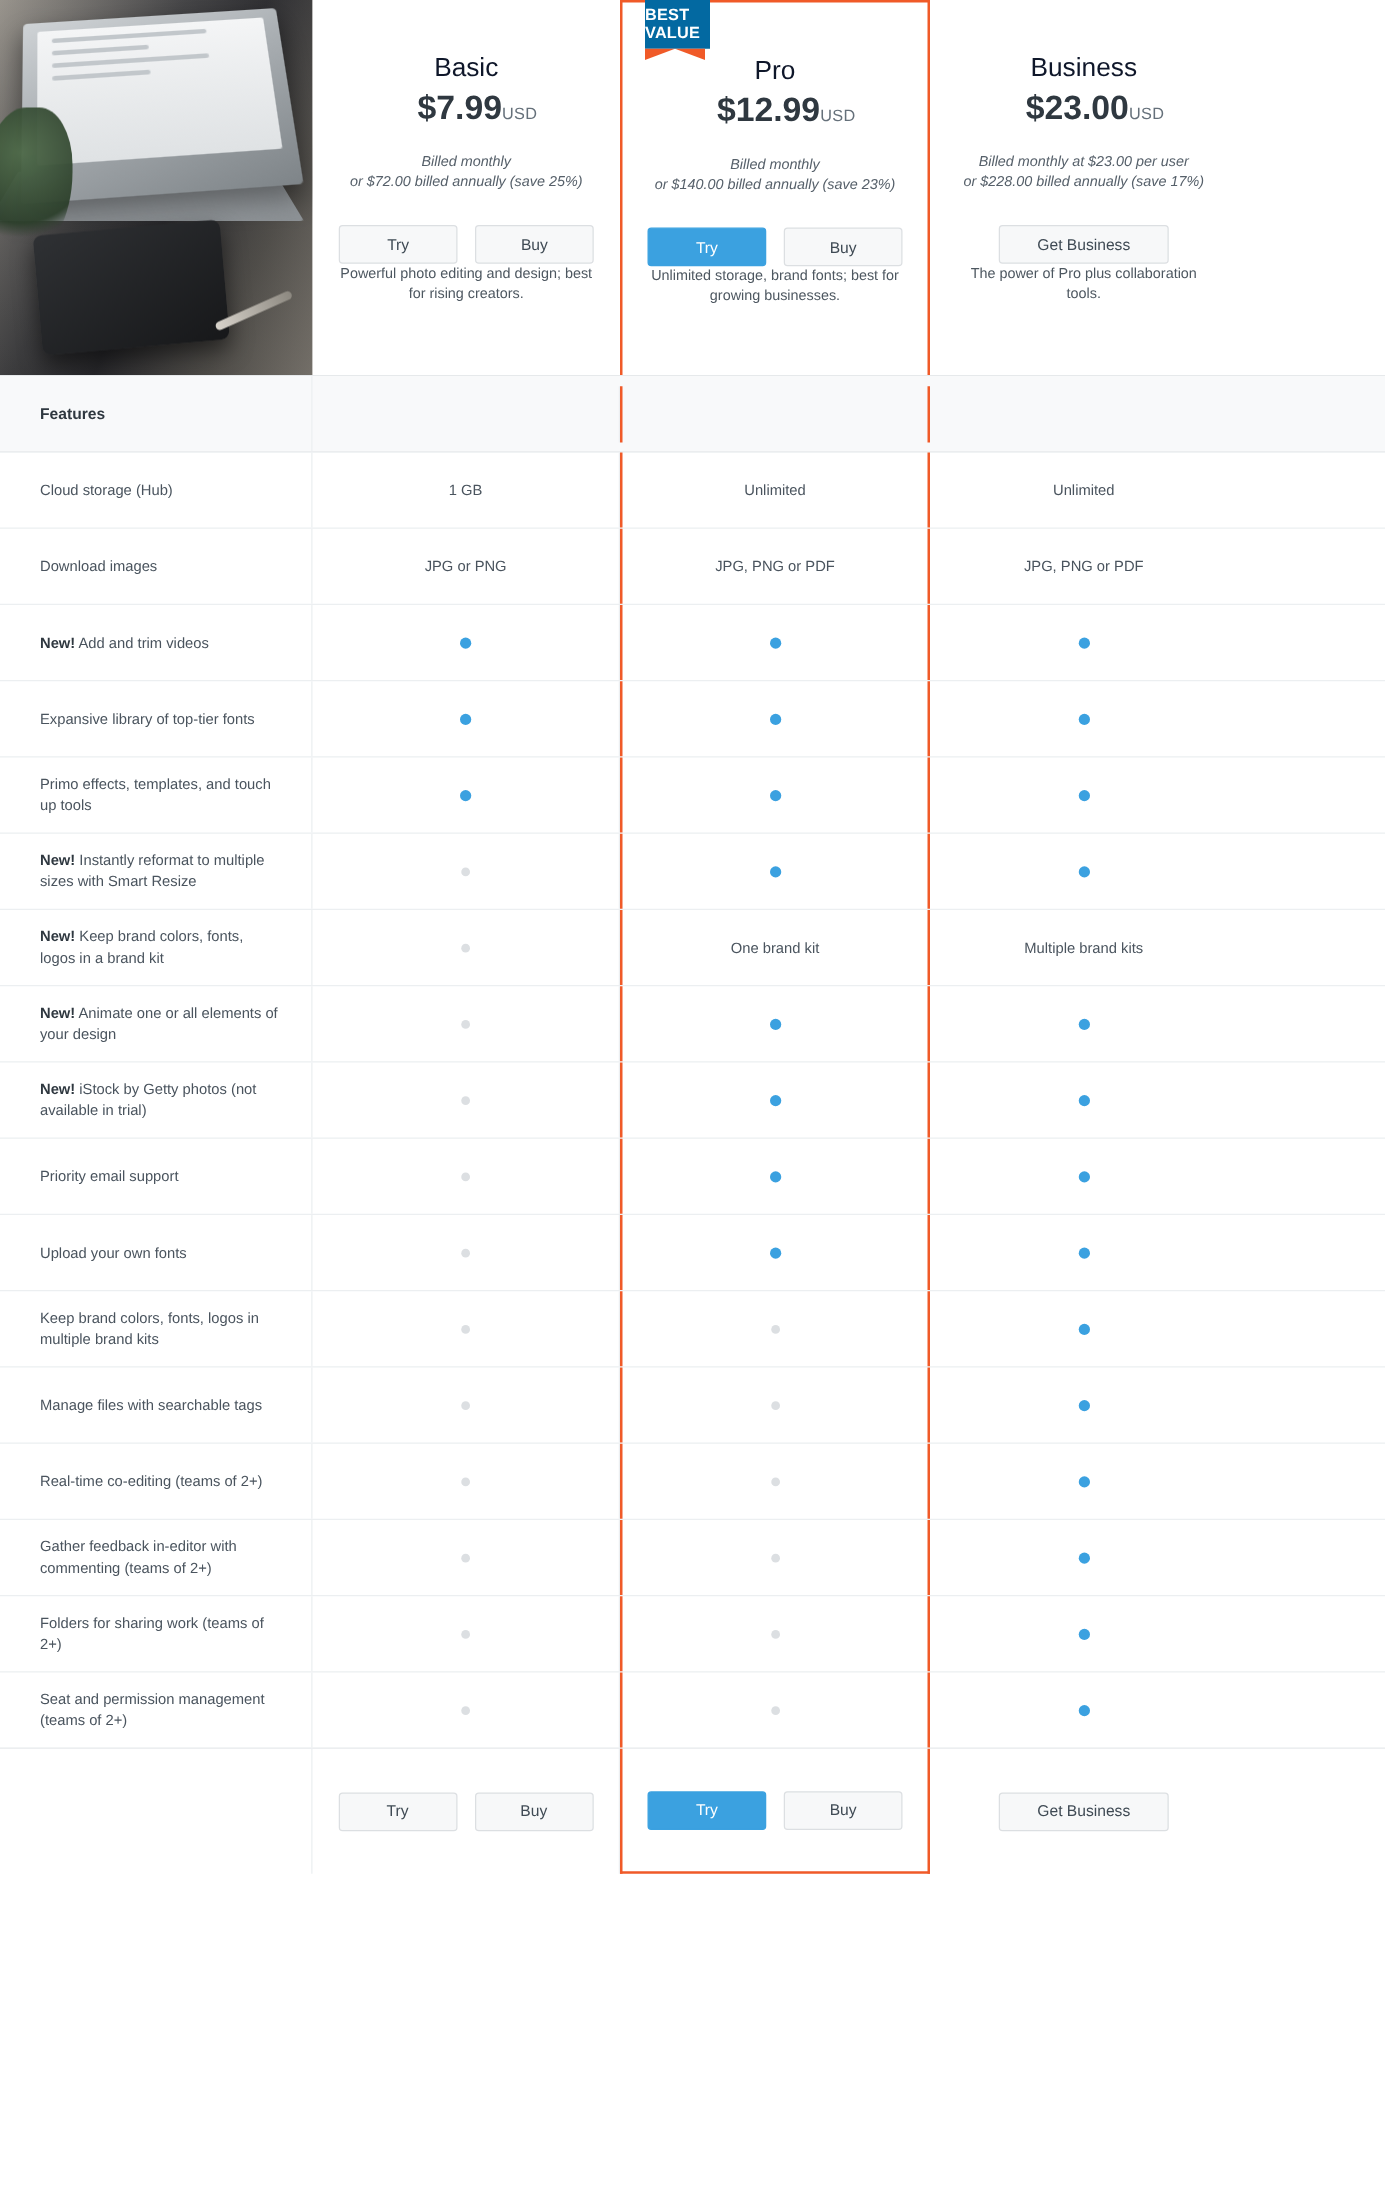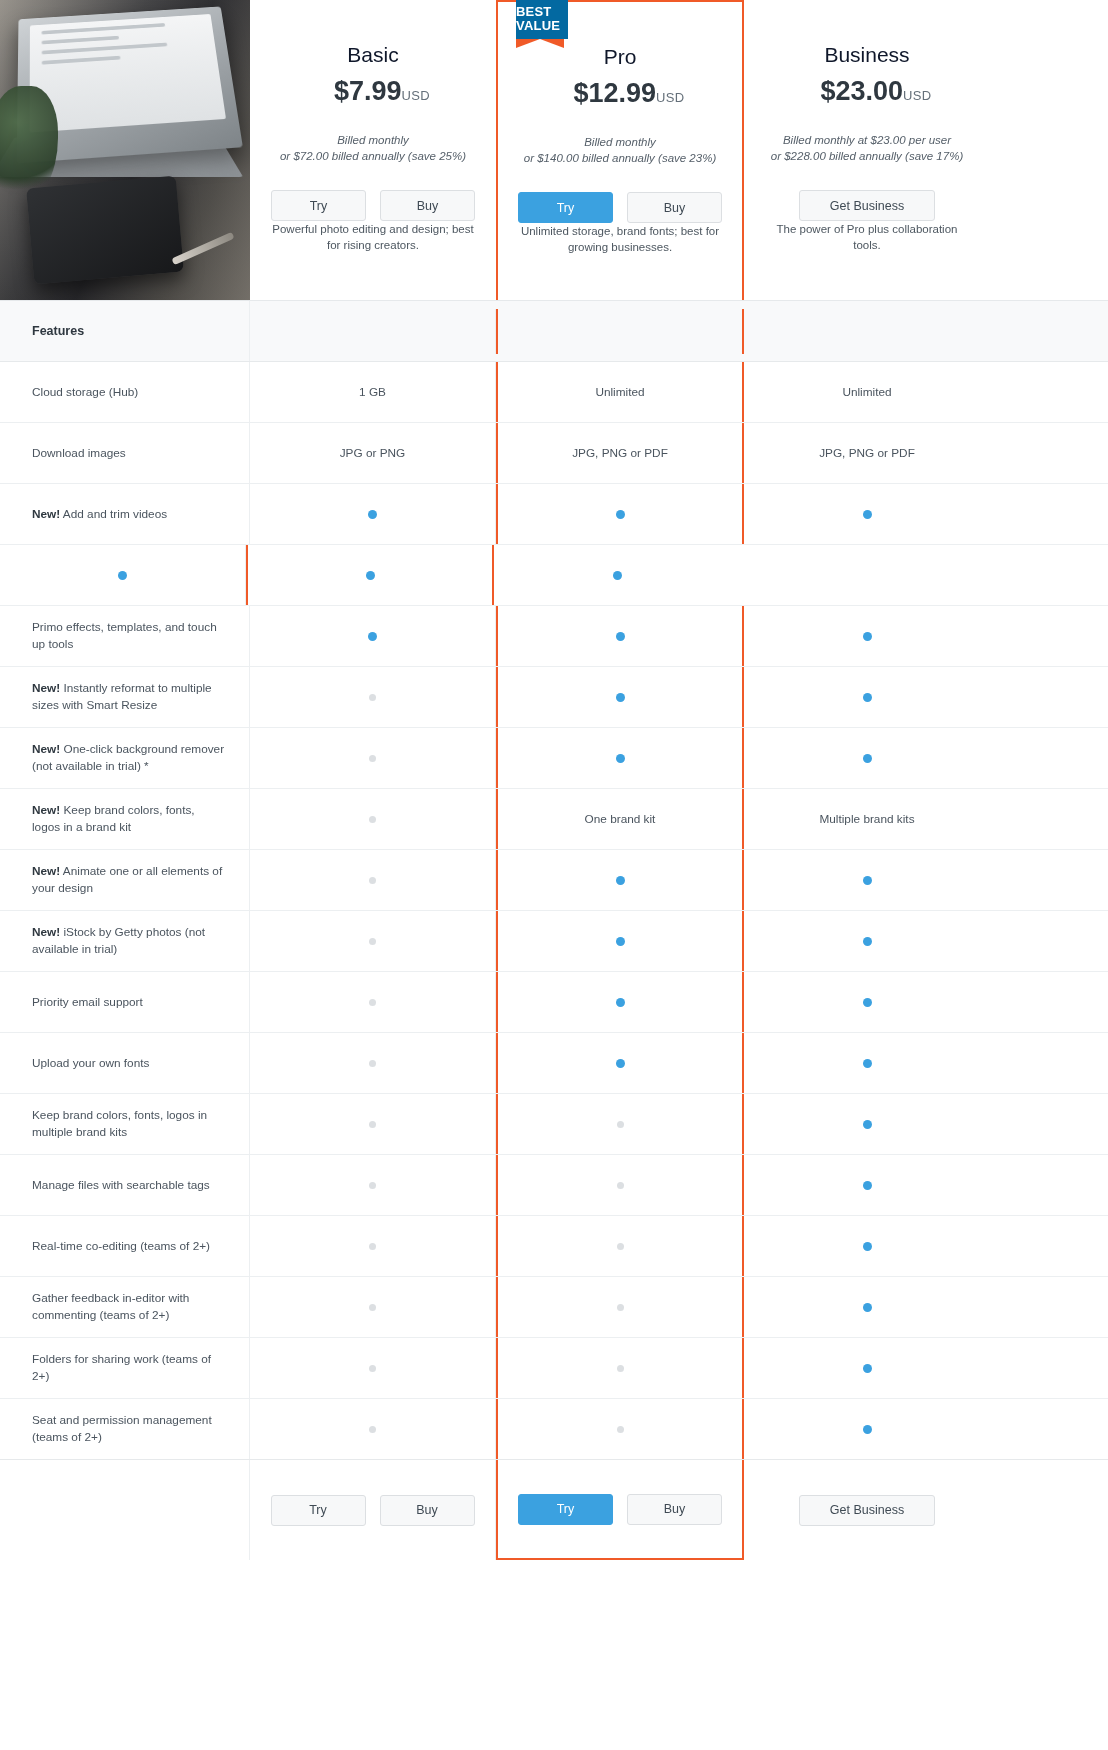--- a/index.html
+++ b/index.html
@@ -129,21 +129,21 @@
   .plan-name {
     font-size: 21px;
     font-weight: normal;
     color: #0f172a;
     line-height: 26px;
   }
   .plan-price {
     font-size: 27px;
     font-weight: bold;
     color: #2f3840;
-    line-height: 45px;
+    line-height: 34px;
     margin-top: 1px;
     padding-left: 18px;
   }
   .plan-price .cur {
     font-size: 13px;
     font-weight: normal;
     color: #65707a;
     letter-spacing: .3px;
   }
   .plan-billing {
@@ -384,20 +384,23 @@
             <span class="dot"></span>
           </div>
           <div class="cell-val pro">
             <span class="dot"></span>
           </div>
           <div class="cell-val business">
             <span class="dot"></span>
           </div>
         </div>
         <div class="row">
+          <div class="cell-feature">
+            <div><span>Expansive library of top-tier fonts</span></div>
+          </div>
           <div class="cell-val">
             <span class="dot"></span>
           </div>
           <div class="cell-val pro">
             <span class="dot"></span>
           </div>
           <div class="cell-val business">
             <span class="dot"></span>
           </div>
         </div>
@@ -411,34 +414,20 @@
           <div class="cell-val pro">
             <span class="dot"></span>
           </div>
           <div class="cell-val business">
             <span class="dot"></span>
           </div>
         </div>
         <div class="row">
           <div class="cell-feature">
             <div><span class="new">New!</span> <span>Instantly reformat to multiple sizes with Smart Resize</span></div>
-          </div>
-          <div class="cell-val">
-            <span class="dot off"></span>
-          </div>
-          <div class="cell-val pro">
-            <span class="dot"></span>
-          </div>
-          <div class="cell-val business">
-            <span class="dot"></span>
-          </div>
-        </div>
-        <div class="row">
-          <div class="cell-feature">
-            <div><span class="new">New!</span> <span>One-click background remover (not available in trial) *</span></div>
           </div>
           <div class="cell-val">
             <span class="dot off"></span>
           </div>
           <div class="cell-val pro">
             <span class="dot"></span>
           </div>
           <div class="cell-val business">
             <span class="dot"></span>
           </div>

